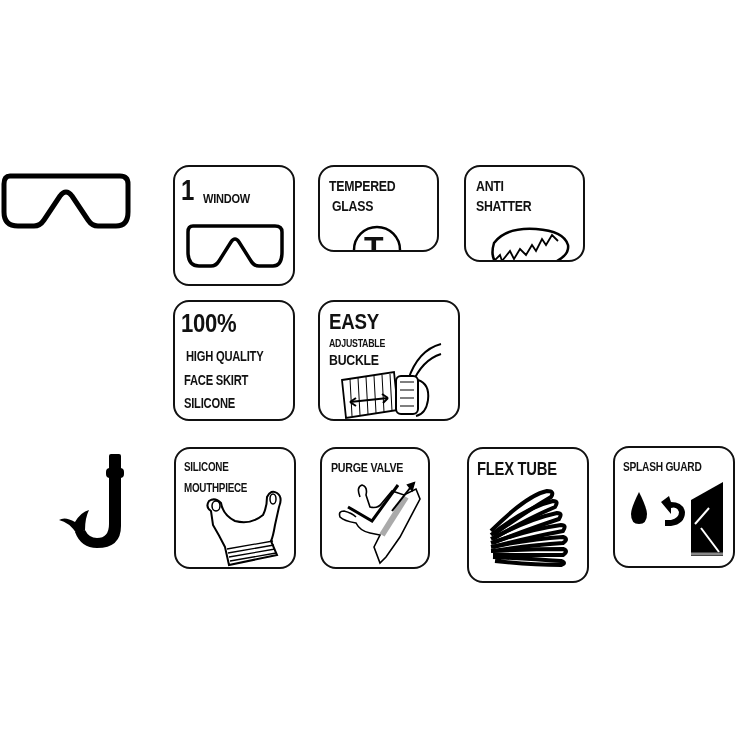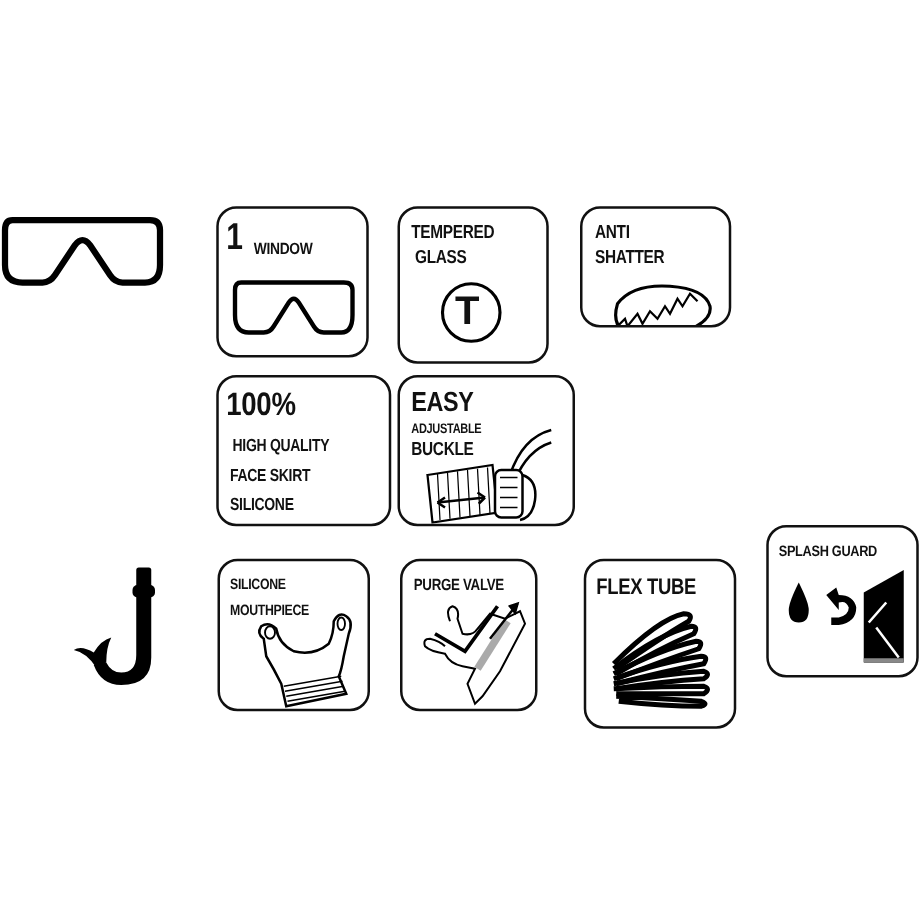--- a/index.html
+++ b/index.html
@@ -31,39 +31,39 @@
 </svg>
 
 <div class="box" style="left:173px;top:165px;width:122px;height:121px">
   <span class="lbl" style="left:6px;top:6px;font-size:30px;transform:scaleX(0.8)">1</span>
   <span class="lbl" style="left:28px;top:24px;font-size:13px;transform:scaleX(0.85)">WINDOW</span>
   <svg style="left:10px;top:55px;width:100px;height:52px" viewBox="0 0 100 52">
     <path d="M8 4 Q3 4 3 10 L3 30 Q3 44 14 44 L26 44 Q31 44 34 39 L46 20 Q50 14 54 20 L66 39 Q69 44 74 44 L88 44 Q97 44 97 30 L97 10 Q97 4 90 4 Z" fill="none" stroke="#000" stroke-width="3.5" stroke-linejoin="round"></path>
   </svg>
 </div>
 
-<div class="box" style="left:318px;top:165px;width:121px;height:126px">
+<div class="box" style="left:318px;top:165px;width:121px;height:87px">
   <span class="lbl" style="left:9px;top:10px;font-size:15px;transform:scaleX(0.82)">TEMPERED</span>
   <span class="lbl" style="left:12px;top:30px;font-size:15px;transform:scaleX(0.82)">GLASS</span>
   <svg style="left:30px;top:55px;width:55px;height:55px" viewBox="0 0 55 55">
     <circle cx="27" cy="28" r="23" fill="none" stroke="#000" stroke-width="2.5"></circle>
   </svg>
   <span class="lbl" style="left:44px;top:63px;font-size:32px;transform:scaleX(1)">T</span>
 </div>
 
 <div class="box" style="left:464px;top:165px;width:121px;height:97px">
   <span class="lbl" style="left:10px;top:10px;font-size:15px;transform:scaleX(0.82)">ANTI</span>
   <span class="lbl" style="left:10px;top:30px;font-size:15px;transform:scaleX(0.82)">SHATTER</span>
   <svg style="left:20px;top:56px;width:90px;height:55px" viewBox="0 0 90 55">
     <path d="M8 20 Q20 4 50 6 Q78 8 82 22 Q84 34 62 42 Q40 52 20 46 Q2 40 8 20 Z" fill="none" stroke="#000" stroke-width="2.5"></path>
     <path d="M8 38 L14 32 L16 38 L24 28 L28 36 L34 26 L40 32 L46 22 L50 28 L56 16 L60 22 L66 12 L72 18" fill="none" stroke="#000" stroke-width="1.8"></path>
   </svg>
 </div>
 
-<div class="box" style="left:173px;top:300px;width:140px;height:121px">
+<div class="box" style="left:173px;top:300px;width:122px;height:121px">
   <span class="lbl" style="left:6px;top:6px;font-size:26px;transform:scaleX(0.85)">100%</span>
   <span class="lbl" style="left:11px;top:46px;font-size:14px;transform:scaleX(0.8)">HIGH QUALITY</span>
   <span class="lbl" style="left:9px;top:70px;font-size:14px;transform:scaleX(0.8)">FACE SKIRT</span>
   <span class="lbl" style="left:9px;top:93px;font-size:14px;transform:scaleX(0.8)">SILICONE</span>
 </div>
 
 <div class="box" style="left:318px;top:300px;width:142px;height:121px">
   <span class="lbl" style="left:9px;top:7px;font-size:22px;transform:scaleX(0.85)">EASY</span>
   <span class="lbl" style="left:9px;top:35px;font-size:11px;transform:scaleX(0.8)">ADJUSTABLE</span>
   <span class="lbl" style="left:9px;top:49px;font-size:15px;transform:scaleX(0.82)">BUCKLE</span>
@@ -115,21 +115,21 @@
     <path d="M4 44 Q40 8 60 4 Q68 4 64 10 Q40 24 6 48" fill="none" stroke="#000" stroke-width="4"></path>
     <path d="M4 48 Q40 20 66 14 Q72 14 68 20 Q40 32 6 52" fill="none" stroke="#000" stroke-width="4"></path>
     <path d="M4 52 Q42 32 70 26 Q76 26 72 32 Q42 42 6 56" fill="none" stroke="#000" stroke-width="4"></path>
     <path d="M4 56 Q44 42 74 38 Q80 38 76 44 Q44 50 6 60" fill="none" stroke="#000" stroke-width="4"></path>
     <path d="M4 60 Q44 52 76 50 Q82 52 76 56 Q44 58 6 64" fill="none" stroke="#000" stroke-width="4"></path>
     <path d="M4 64 Q44 62 76 62 Q82 64 76 68 Q44 68 6 68" fill="none" stroke="#000" stroke-width="4"></path>
     <path d="M6 70 Q44 72 74 74 Q80 76 74 78 Q44 78 8 74" fill="none" stroke="#000" stroke-width="4"></path>
   </svg>
 </div>
 
-<div class="box" style="left:613px;top:420px;width:122px;height:122px">
+<div class="box" style="left:613px;top:446px;width:122px;height:122px">
   <span class="lbl" style="left:8px;top:12px;font-size:12px;transform:scaleX(0.85)">SPLASH GUARD</span>
   <svg style="left:10px;top:30px;width:108px;height:85px" viewBox="0 0 108 85">
     <path d="M14 14 Q6 30 6 36 Q6 46 14 46 Q22 46 22 36 Q22 30 14 14 Z" fill="#000"></path>
     <path d="M36 24 L44 18 L46 24 Q58 24 60 34 Q60 46 46 48 L40 48 L40 42 L46 42 Q54 40 54 34 Q52 28 46 30 L46 36 Z" fill="#000"></path>
     <path d="M66 22 L98 4 L98 78 L66 78 Z" fill="#000"></path>
     <path d="M70 46 L84 30" stroke="#fff" stroke-width="2"></path>
     <path d="M76 50 L94 74" stroke="#fff" stroke-width="2"></path>
     <path d="M66 76 L98 76" stroke="#888" stroke-width="3"></path>
   </svg>
 </div>

